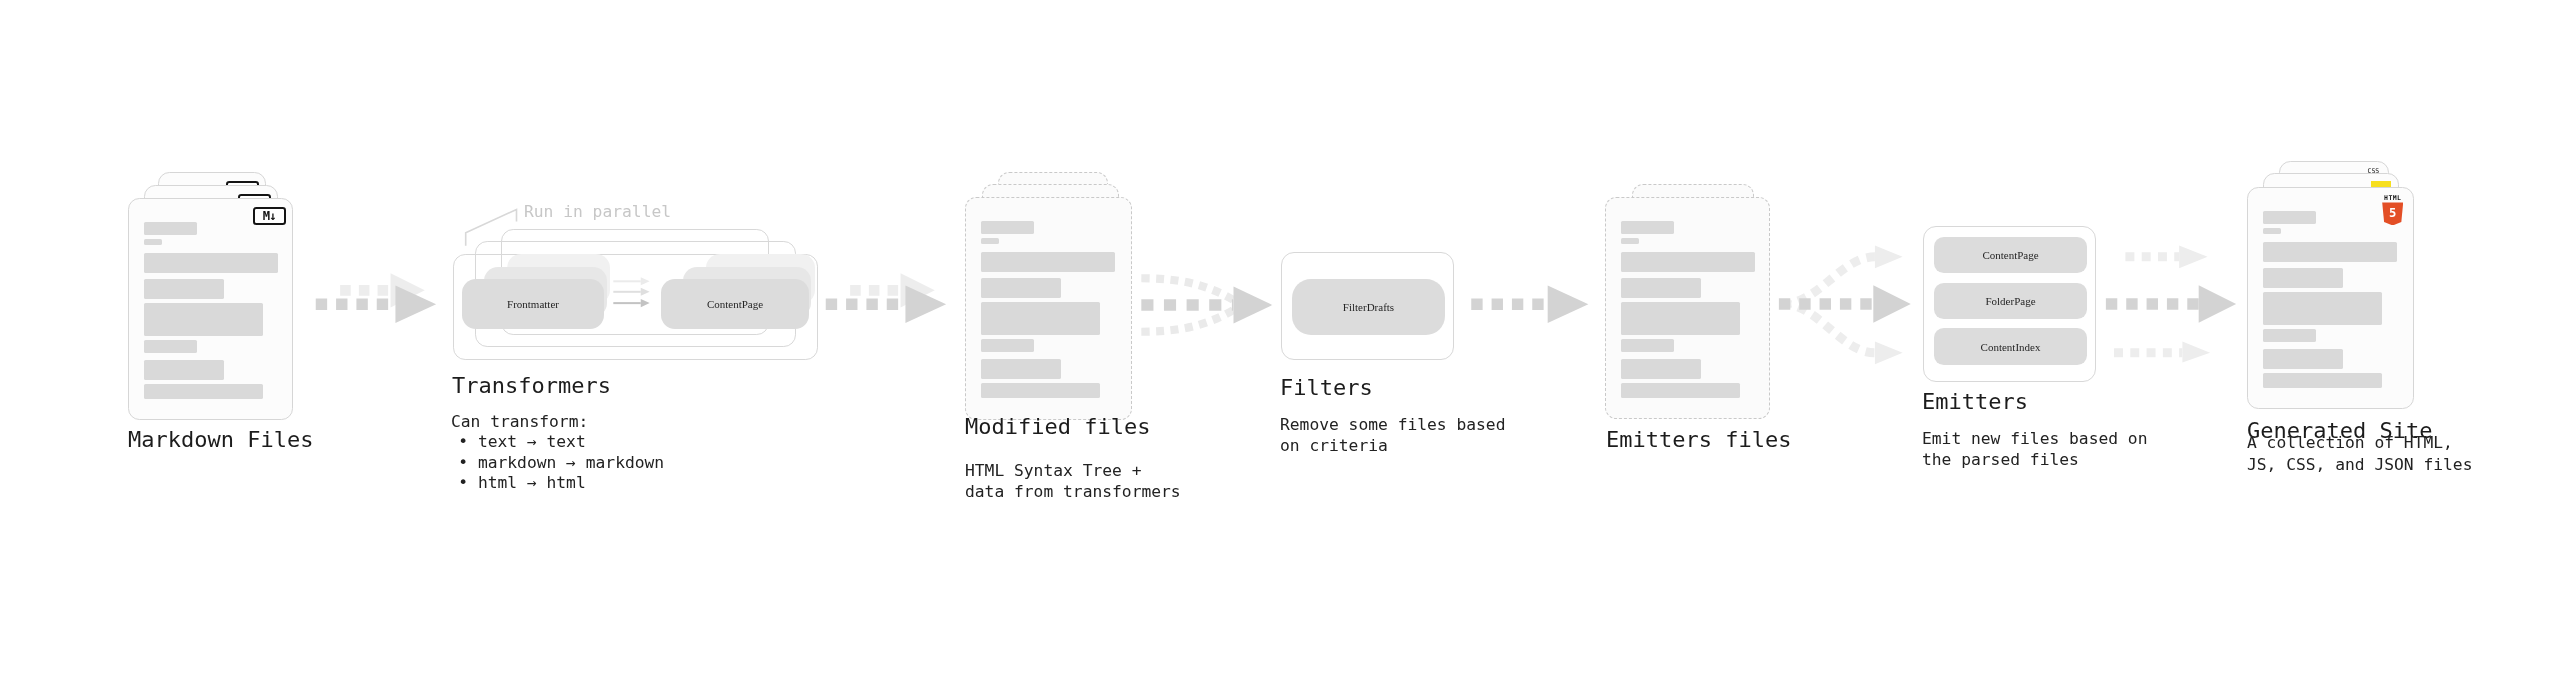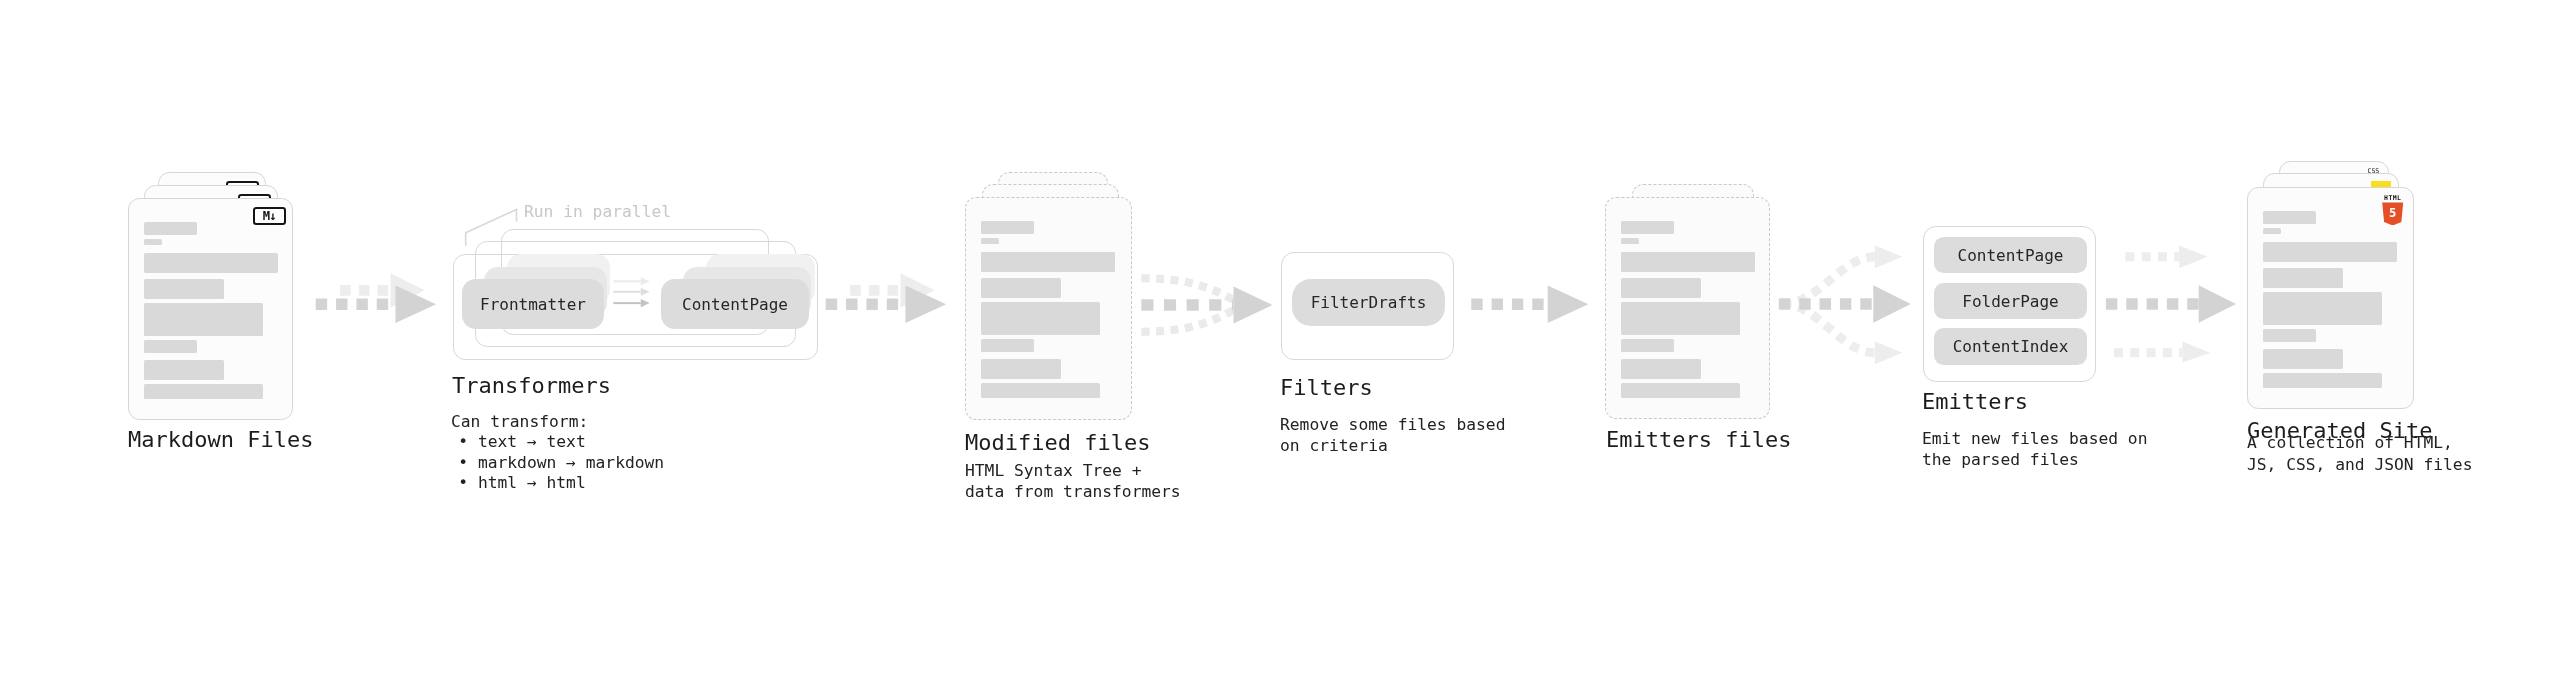--- a/index.html
+++ b/index.html
@@ -45,21 +45,21 @@
   .css-icon { position:absolute; right:6.5px; top:4.9px; width:16.3px; text-align:center; }
   .css-icon .css-text { font-size:6.5px; font-weight:normal; color:#141414; }
   .css-icon .css-bar { width:14.6px; height:3.3px; margin:0.8px auto 0; }
   .js-icon { position:absolute; right:7.3px; top:6.5px; width:19.5px; height:9px; }
 
   
   .obox { position:absolute; border:1.6px solid #d8d8d8; border-radius:12.2px; background:transparent; }
   .pill {
     position:absolute; background:#dcdcdc; border-radius:14px;
     display:flex; align-items:center; justify-content:center;
-    font-size:16px; color:#262626;
+    font-size:11px; color:#262626;font-family:Liberation Serif, serif;
   }
   .pill.ghost1 { background:#e7e7e7; }
   .pill.ghost2 { background:#f1f1f1; }
   .pill.small { border-radius:9.8px; }
 
   
   .stage-title { position:absolute; font-size:22px; color:#1c1c1c; white-space:nowrap; }
   .stage-sub { position:absolute; font-size:16.3px; line-height:21px; color:#222; white-space:pre-line; }
   .note { position:absolute; font-size:16.3px; line-height:20.3px; color:#222; }
   .note .bullet { padding-left:7.3px; }
@@ -146,33 +146,33 @@
       <span class="bar b1"></span>
       <span class="bar b2"></span>
       <span class="bar b3"></span>
       <span class="bar b4"></span>
       <span class="bar b5"></span>
       <span class="bar b6"></span>
       <span class="bar b7"></span>
       <span class="bar b8"></span>
     </div>
 </div>
-<div class="stage-title" style="left:965px;top:430px;">Modified files</div>
+<div class="stage-title" style="left:965px;top:414px;">Modified files</div>
 <div class="stage-sub" style="left:965px;top:460px;">HTML Syntax Tree +
 data from transformers</div>
 
 <svg style="left:1136px;top:267px;" width="140" height="76" viewBox="0 0 172 94">
   <path d="M 6,14 C 50,14 85,20 122,42" fill="none" stroke="#eaeaea" stroke-width="10" stroke-dasharray="10 8"></path>
   <path d="M 6,80 C 50,80 85,74 122,52" fill="none" stroke="#eaeaea" stroke-width="10" stroke-dasharray="10 8"></path>
   <line x1="6" y1="47" x2="120" y2="47" stroke="#d3d3d3" stroke-width="14" stroke-dasharray="15 13"></line>
   <polygon points="120,24 120,70 168,47" fill="#d3d3d3"></polygon>
 </svg>
 
 <div class="obox" style="left:1281px;top:252px;width:173px;height:108px;border-radius:13px;"></div>
-<div class="pill" style="left:1292px;top:279px;width:153px;height:47px;border-radius:19px;">FilterDrafts</div>
+<div class="pill" style="left:1292px;top:279px;width:153px;height:56px;border-radius:19px;">FilterDrafts</div>
 <div class="stage-title" style="left:1280px;top:375px;">Filters</div>
 <div class="stage-sub" style="left:1280px;top:414px;">Remove some files based
 on criteria</div>
 
 <svg style="left:1468px;top:244px;" width="122" height="122" viewBox="0 0 150 150">
   <line x1="4" y1="74" x2="98" y2="74" stroke="#d3d3d3" stroke-width="14" stroke-dasharray="14 11"></line>
   <polygon points="98,51 98,97 148,74" fill="#d3d3d3"></polygon>
 </svg>
 
 <div class="card dashed" style="left:1632px;top:184px;width:122px;height:222px;"></div>

